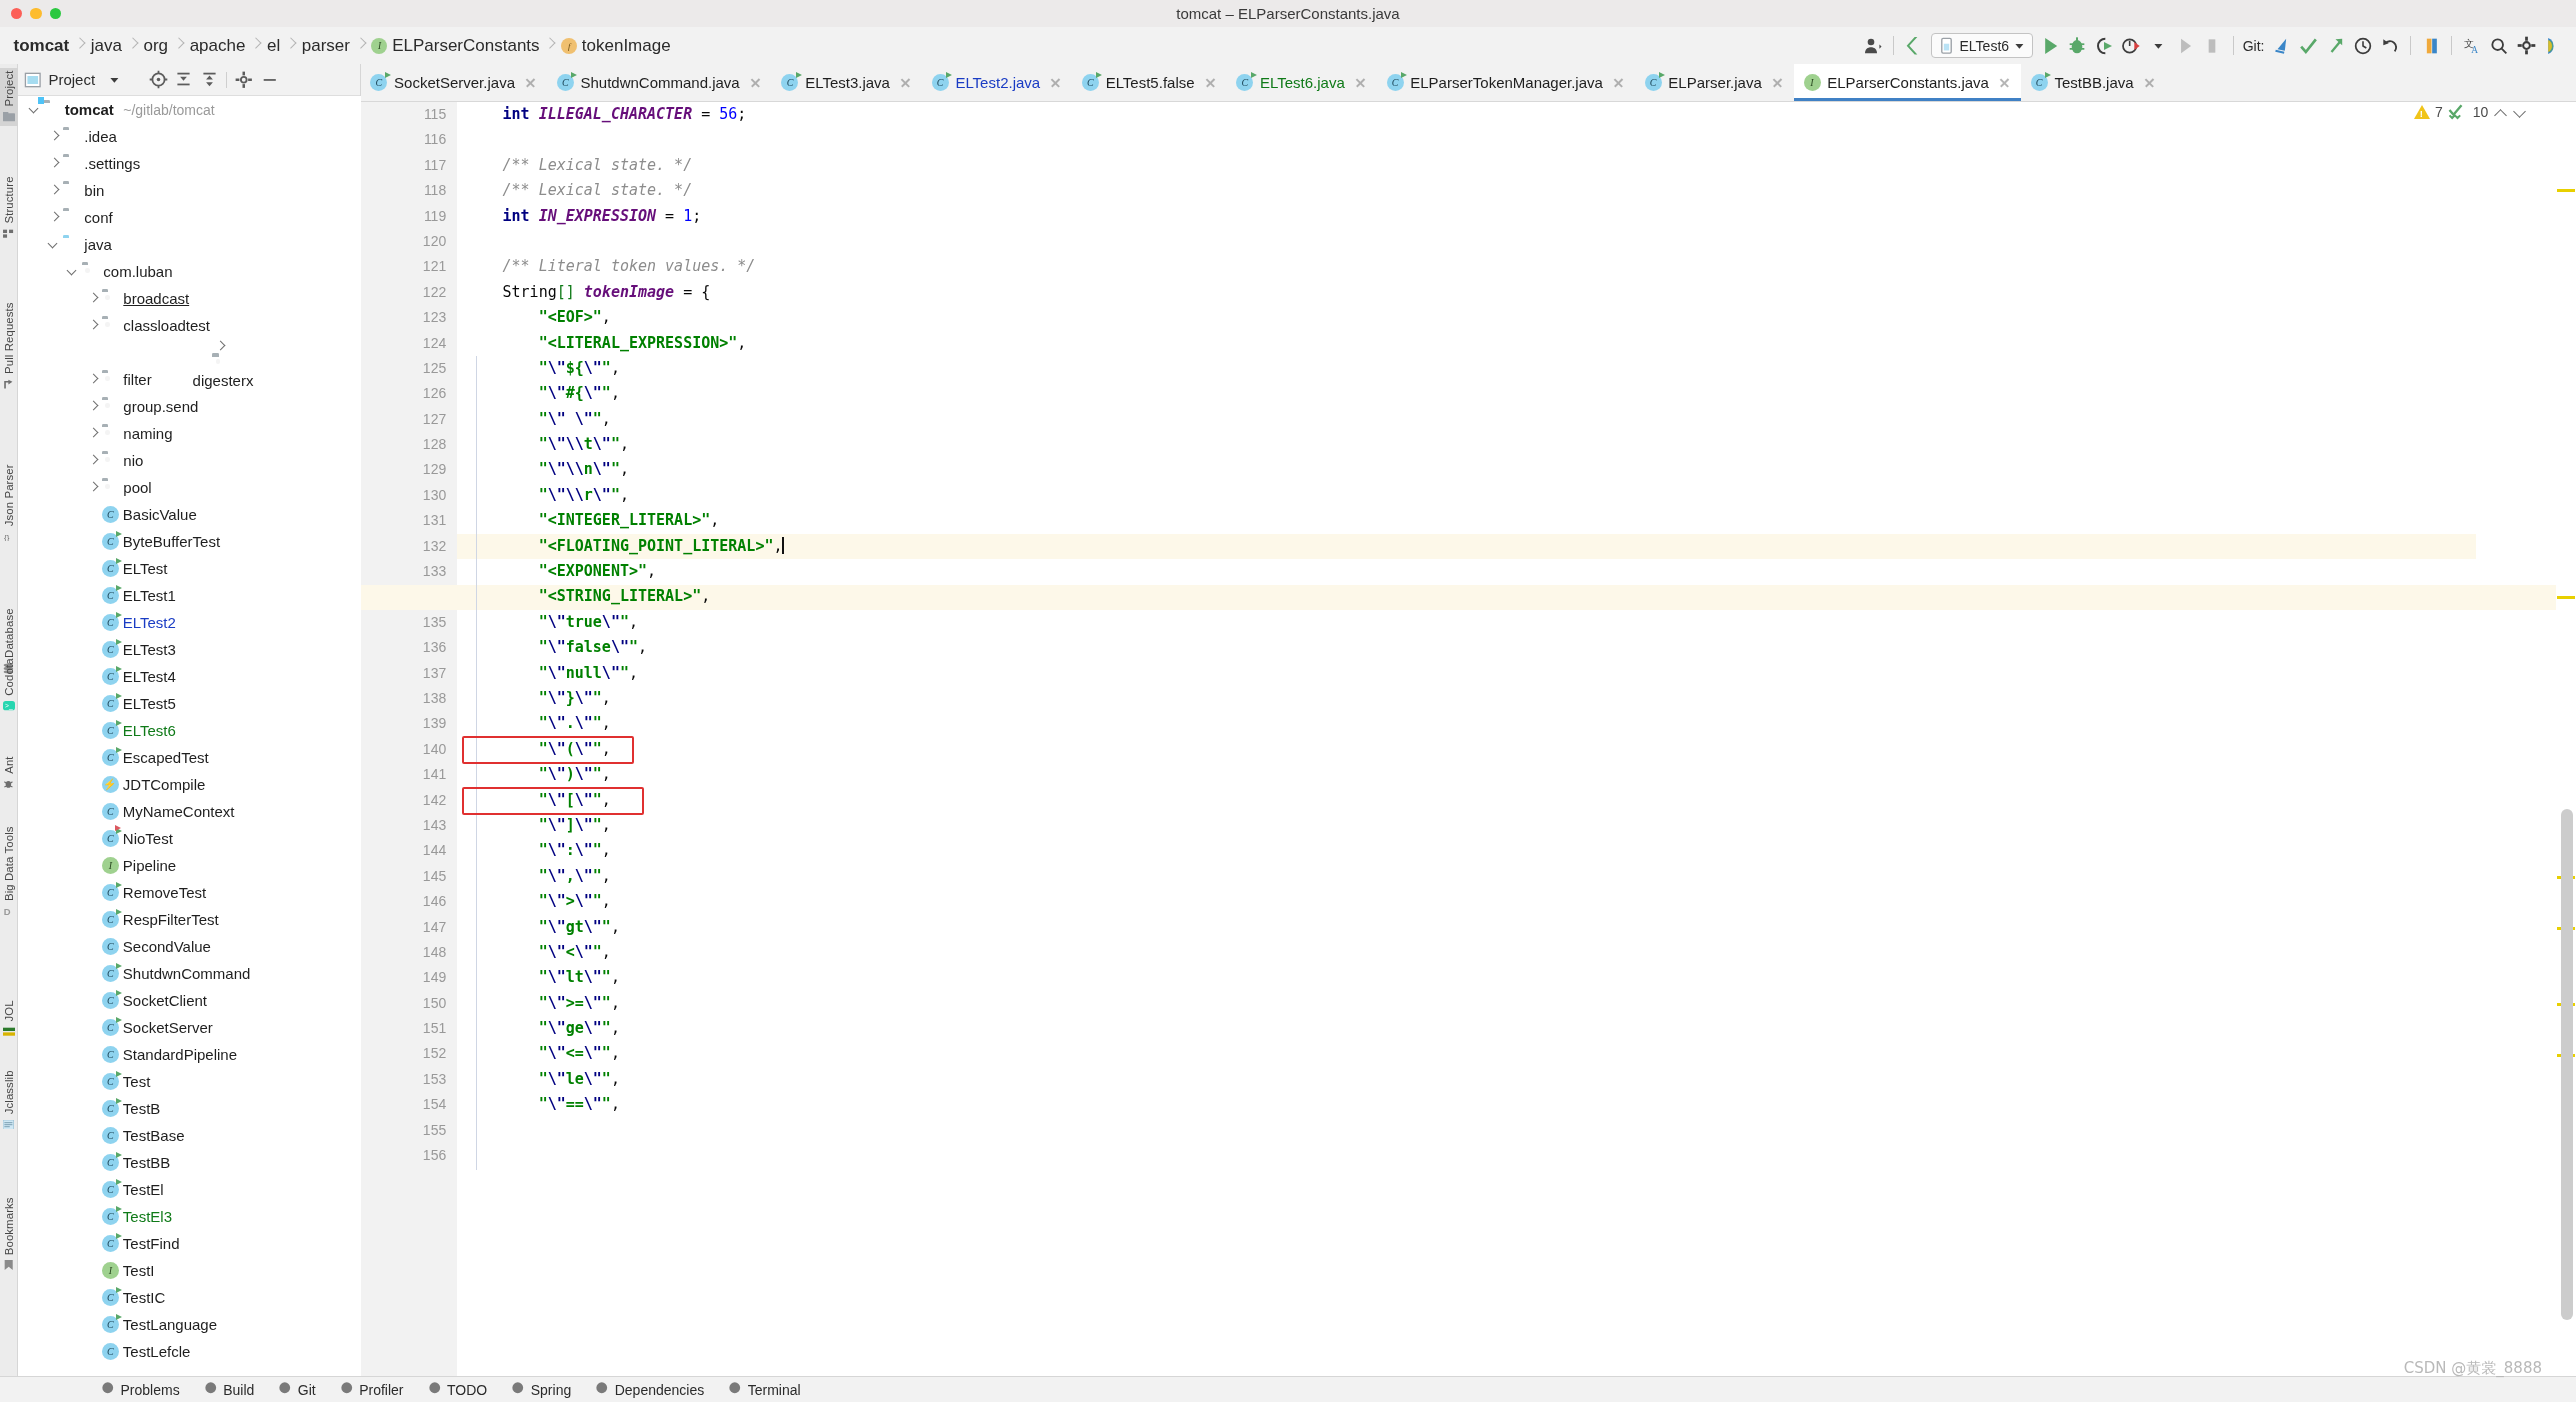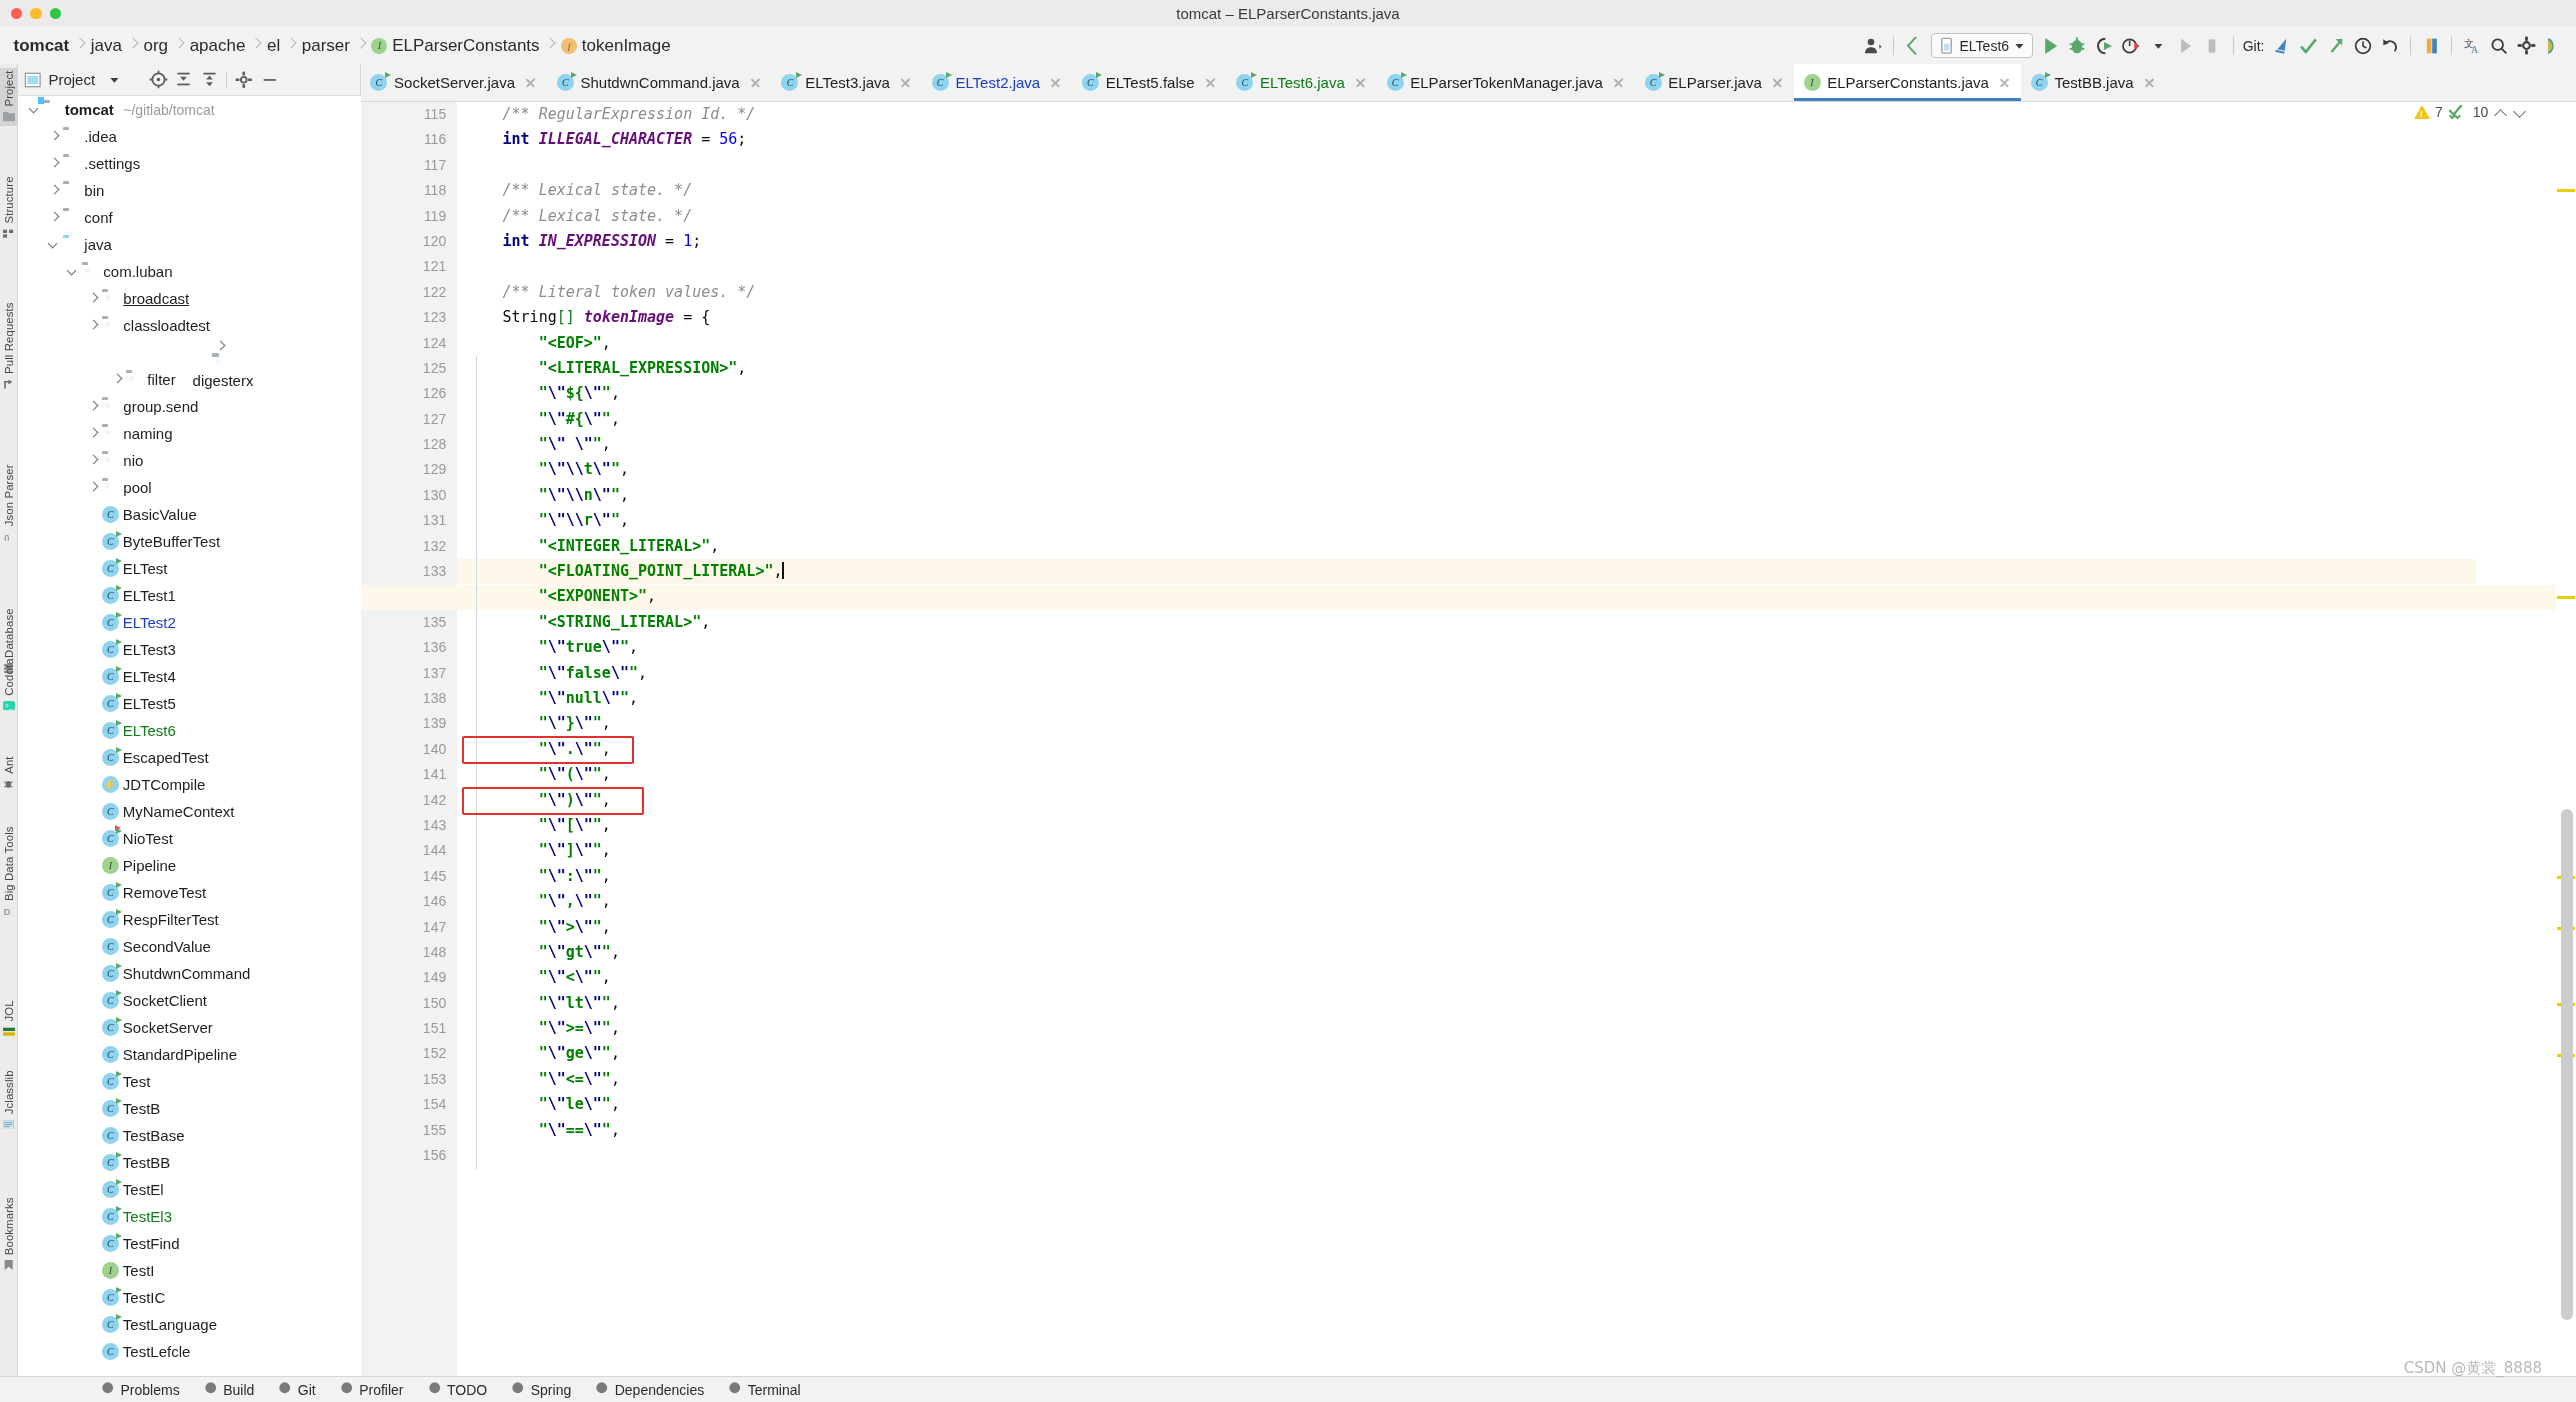--- a/index.html
+++ b/index.html
@@ -599,21 +599,21 @@
         <div class="row" style="padding-left: 68px;">
           <span class="arrow right"></span>
           <span class="ico"><span class="fld pkg"></span></span>
           <span class="lbl">classloadtest</span>
         </div>
         <div class="row" style="padding-left: 68px; flex-direction: column;">
           <span class="arrow right"></span>
           <span class="ico"><span class="fld pkg"></span></span>
           <span class="lbl">digesterx</span>
         </div>
-        <div class="row" style="padding-left: 92px;">
+        <div class="row" style="padding-left: 68px;">
           <span class="arrow right"></span>
           <span class="ico"><span class="fld pkg"></span></span>
           <span class="lbl">filter</span>
         </div>
         <div class="row" style="padding-left: 68px;">
           <span class="arrow right"></span>
           <span class="ico"><span class="fld pkg"></span></span>
           <span class="lbl">group.send</span>
         </div>
         <div class="row" style="padding-left: 68px;">
@@ -900,21 +900,20 @@
           <div class="gutter-line">150</div>
           <div class="gutter-line">151</div>
           <div class="gutter-line">152</div>
           <div class="gutter-line">153</div>
           <div class="gutter-line">154</div>
           <div class="gutter-line">155</div>
           <div class="gutter-line">156</div>
         </div>
       <div class="codelines" id="codelines">
           <div class="cur-band" style="top: 483px; left: -96px;"></div>
-          <div class="cl"><span>    </span><span class="cmt">/** RegularExpression Id. */</span></div>
           <div class="cl"><span>    </span><span class="kw">int</span><span> </span><span class="fld-n">ILLEGAL_CHARACTER</span><span> = </span><span class="num">56</span><span>;</span></div>
           <div class="cl"><span>    </span></div>
           <div class="cl"><span>    </span><span class="cmt">/** Lexical state. */</span></div>
           <div class="cl"><span>    </span><span class="cmt">/** Lexical state. */</span></div>
           <div class="cl"><span>    </span><span class="kw">int</span><span> </span><span class="fld-n">IN_EXPRESSION</span><span> = </span><span class="num">1</span><span>;</span></div>
           <div class="cl"><span>    </span></div>
           <div class="cl"><span>    </span><span class="cmt">/** Literal token values. */</span></div>
           <div class="cl"><span>    </span><span>String</span><span class="brk">[]</span><span> </span><span class="fld-n">tokenImage</span><span> = {</span></div>
           <div class="cl"><span>        </span><span class="str">"&lt;EOF&gt;"</span><span>,</span></div>
           <div class="cl"><span>        </span><span class="str">"&lt;LITERAL_EXPRESSION&gt;"</span><span>,</span></div>

